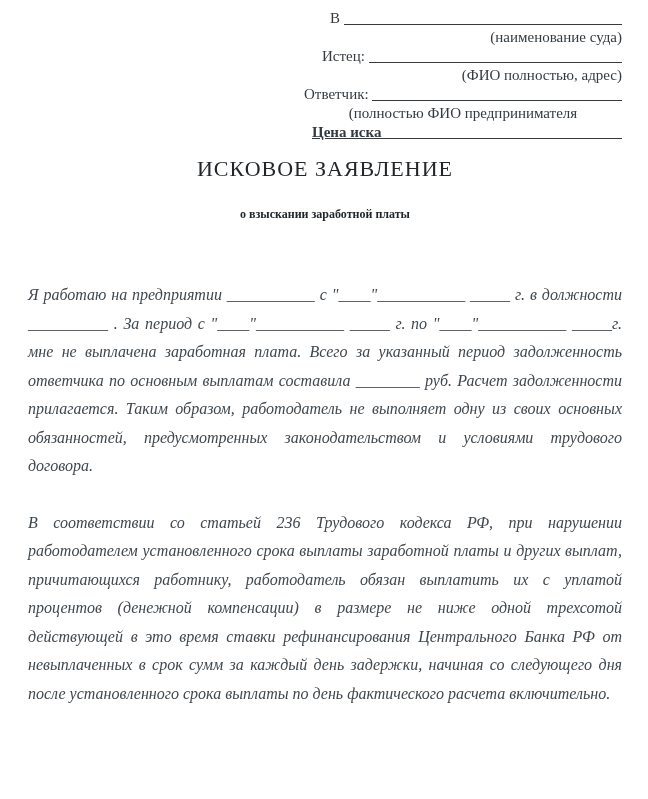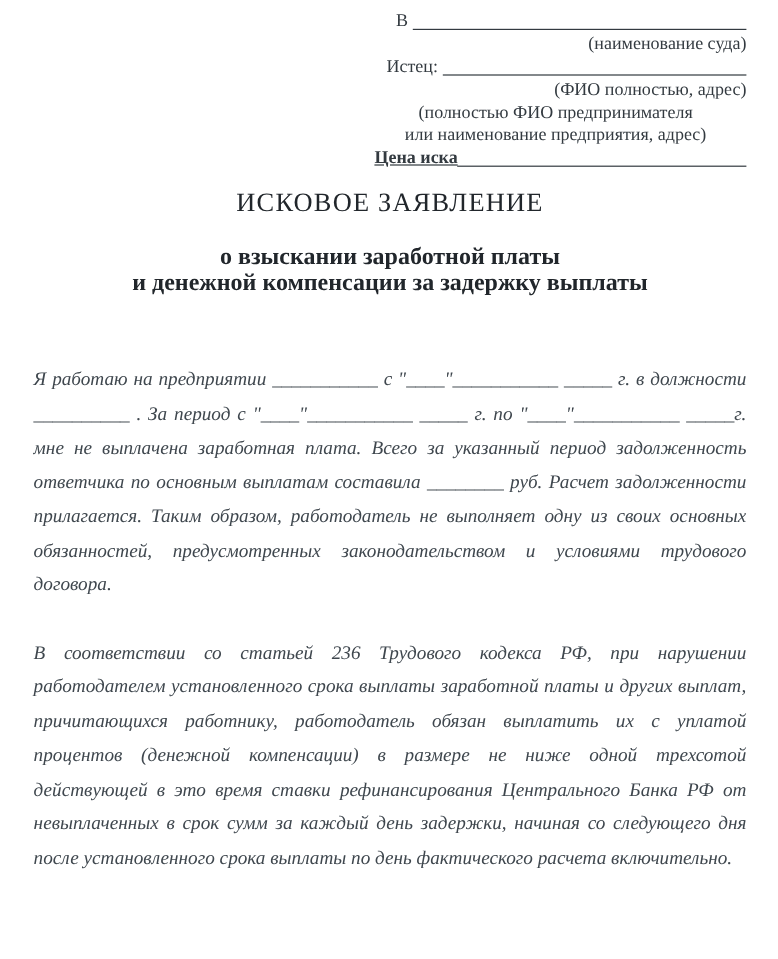--- a/index.html
+++ b/index.html
@@ -45,21 +45,21 @@
     text-align: center;
     font-size: 22px;
     letter-spacing: 1px;
     line-height: 26px;
     color: var(--title-color, #21262b);
   }
   .doc-subtitle {
     margin-top: 21px;
     text-align: center;
     font-weight: bold;
-    font-size: 20px;
+    font-size: 12px;
     line-height: 22px;
     color: var(--title-color, #21262b);
   }
 
   
   .body-text { margin-top: 56px; font-style: italic; }
   .body-text p {
     margin: 0;
     font-size: 16px;
     line-height: 28.5px;
@@ -79,35 +79,37 @@
       <span class="blank"></span>
     </div>
     <div class="caption">(наименование суда)</div>
 
     <div class="field-row indent-plaintiff">
       <span class="field-label">Истец: </span>
       <span class="blank"></span>
     </div>
     <div class="caption">(ФИО полностью, адрес)</div>
 
+    <div class="field-row">
+      <span class="field-label">Ответчик: </span>
+      <span class="blank"></span>
+    </div>
     <div class="caption-center">(полностью ФИО предпринимателя</div>
-    <div class="caption-center">или наименование предприятия, адрес)</div>
 
     <div class="field-row indent-price">
       <span class="field-label price-label">Цена иска</span>
       <span class="blank"></span>
     </div>
 
   </div>
 
   <div class="doc-title">ИСКОВОЕ ЗАЯВЛЕНИЕ</div>
 
   <div class="doc-subtitle">
     <div>о взыскании заработной платы</div>
-    <div>и денежной компенсации за задержку выплаты</div>
   </div>
 
   <div class="body-text">
     <p>Я работаю на предприятии ___________ с "____"___________ _____ г. в должности __________ . За период с "____"___________ _____ г. по "____"___________ _____г. мне не выплачена заработная плата. Всего за указанный период задолженность ответчика по основным выплатам составила ________ руб. Расчет задолженности прилагается. Таким образом, работодатель не выполняет одну из своих основных обязанностей, предусмотренных законодательством и условиями трудового договора.</p>
     <p>В соответствии со статьей 236 Трудового кодекса РФ, при нарушении работодателем установленного срока выплаты заработной платы и других выплат, причитающихся работнику, работодатель обязан выплатить их с уплатой процентов (денежной компенсации) в размере не ниже одной трехсотой действующей в это время ставки рефинансирования Центрального Банка РФ от невыплаченных в срок сумм за каждый день задержки, начиная со следующего дня после установленного срока выплаты по день фактического расчета включительно.</p>
   </div>
 
 </div>
 
 </body></html>

